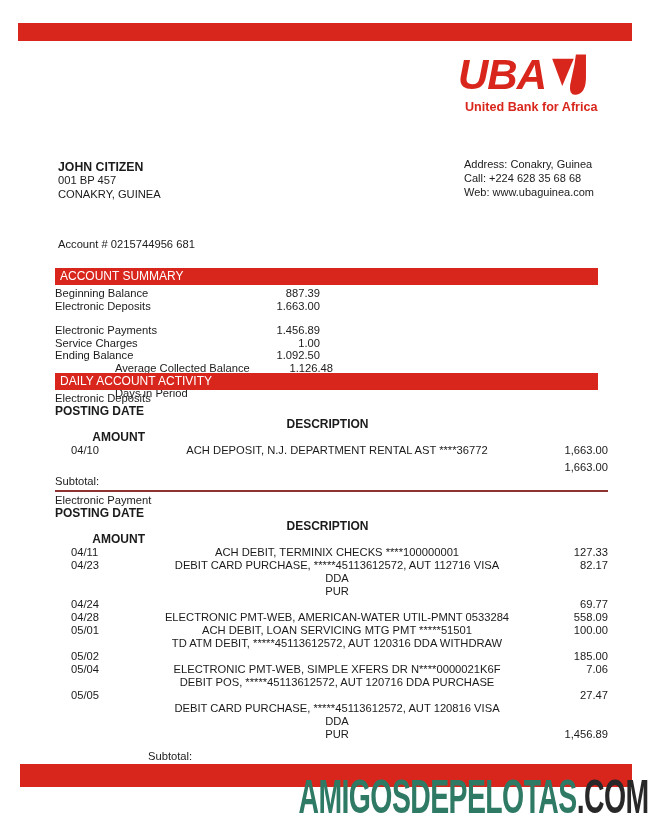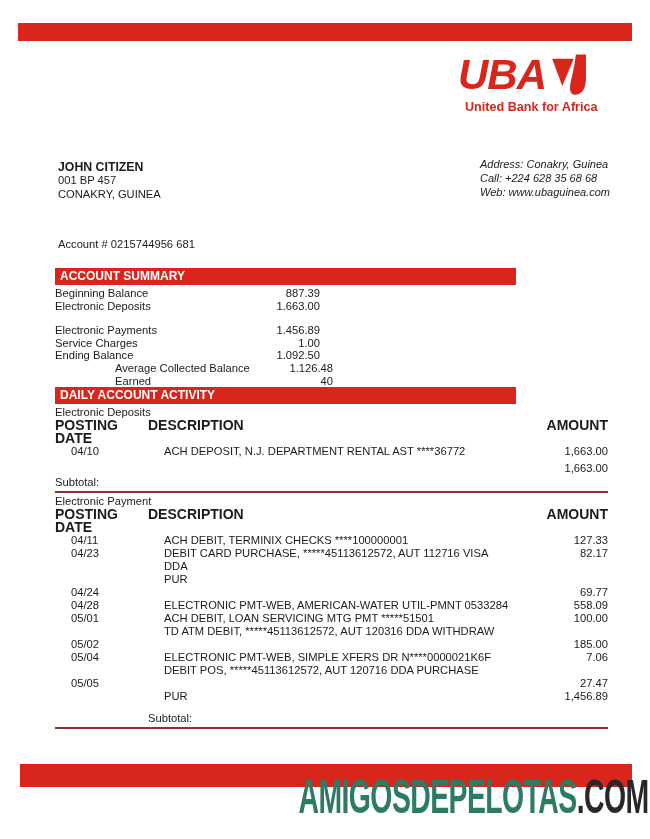--- a/index.html
+++ b/index.html
@@ -18,38 +18,38 @@
   .topbar{position:absolute;left:18px;top:23px;width:614px;height:18px;background:var(--red);}
   
   .logo{position:absolute;left:458px;top:52px;width:180px;}
   .logo-row{display:flex;align-items:flex-start;}
   .uba-text{font-size:42px;font-weight:bold;font-style:italic;color:var(--red);line-height:46px;letter-spacing:-1px;}
   .uba-mark{width:36px;height:46px;margin-left:4px;margin-top:1px;}
   .tagline{font-size:12.6px;font-weight:bold;color:var(--red);margin-left:7px;margin-top:1px;}
   
   .customer{position:absolute;left:58px;top:160px;font-size:11.2px;line-height:13.5px;}
   .cust-name{font-size:12.3px;font-weight:bold;line-height:14px;}
-  .contact{position:absolute;left:480px;top:158px;font-size:11px;line-height:13.8px;font-style:italic;}
+  .contact{position:absolute;left:464px;top:158px;font-size:11px;line-height:13.8px;}
   .account-line{position:absolute;left:58px;top:238px;font-size:11.2px;}
   
-  .sec-bar{width:461px;height:17px;background:var(--red);color:#fff;font-size:12px;font-weight:bold;line-height:17px;padding-left:5px;}
+  .sec-bar{width:543px;height:17px;background:var(--red);color:#fff;font-size:12px;font-weight:normal;line-height:17px;padding-left:5px;}
   
   .summary{position:absolute;left:55px;top:268px;width:553px;}
   .summary-body{display:flex;margin-top:2px;font-size:11.2px;line-height:12.6px;flex-direction:column;}
   .sum-left{width:265px;}
   .sum-right{width:218px;margin-left:60px;}
   .srow{display:flex;justify-content:space-between;}
   .spacer12{height:12px;}
   
-  .activity{position:absolute;left:55px;top:387px;width:553px;}
+  .activity{position:absolute;left:55px;top:373px;width:553px;}
   .subsec{font-size:11.2px;line-height:13px;margin-top:2px;}
-  .thead{display:flex;font-weight:bold;font-size:14px;line-height:13px;}
+  .thead{display:flex;font-weight:bold;font-size:12px;line-height:13px;flex-direction:column;}
   .trow{display:flex;font-size:11.2px;line-height:13px;padding-left:16px;}
   .c-date{width:93px;flex:none;}
-  .c-desc{flex:1;padding-right:8px;}
+  .c-desc{flex:1;padding-right:8px;text-align:center;}
   .c-amt{width:90px;flex:none;text-align:right;}
   #deposit-rows .trow + .trow{margin-top:4px;}
   .subtotal{font-size:11.2px;line-height:13px;}
   .subtotal.indent{margin-left:93px;}
   .dep-sub{margin-top:1px;}
   .pay-sub{margin-top:9px;}
   .rule{border-top:2px solid var(--maroon);margin-top:2px;}
   
   .bottombar{position:absolute;left:20px;top:764px;width:612px;height:23px;background:var(--red);}
   .watermark{
@@ -228,20 +228,21 @@
           <span class="c-desc">DEBIT POS, *****45113612572, AUT 120716 DDA PURCHASE</span>
           <span class="c-amt"></span>
         </div>
         <div class="trow">
           <span class="c-date">05/05</span>
           <span class="c-desc"></span>
           <span class="c-amt">27.47</span>
         </div>
         <div class="trow">
           <span class="c-date"></span>
+          <span class="c-desc">DEBIT CARD PURCHASE, *****45113612572, AUT 120816 VISA DDA</span>
           <span class="c-amt"></span>
         </div>
         <div class="trow">
           <span class="c-date"></span>
           <span class="c-desc">PUR</span>
           <span class="c-amt">1,456.89</span>
         </div>
       </div>
     <div class="subtotal indent pay-sub">Subtotal:</div>
     <div class="rule"></div>

